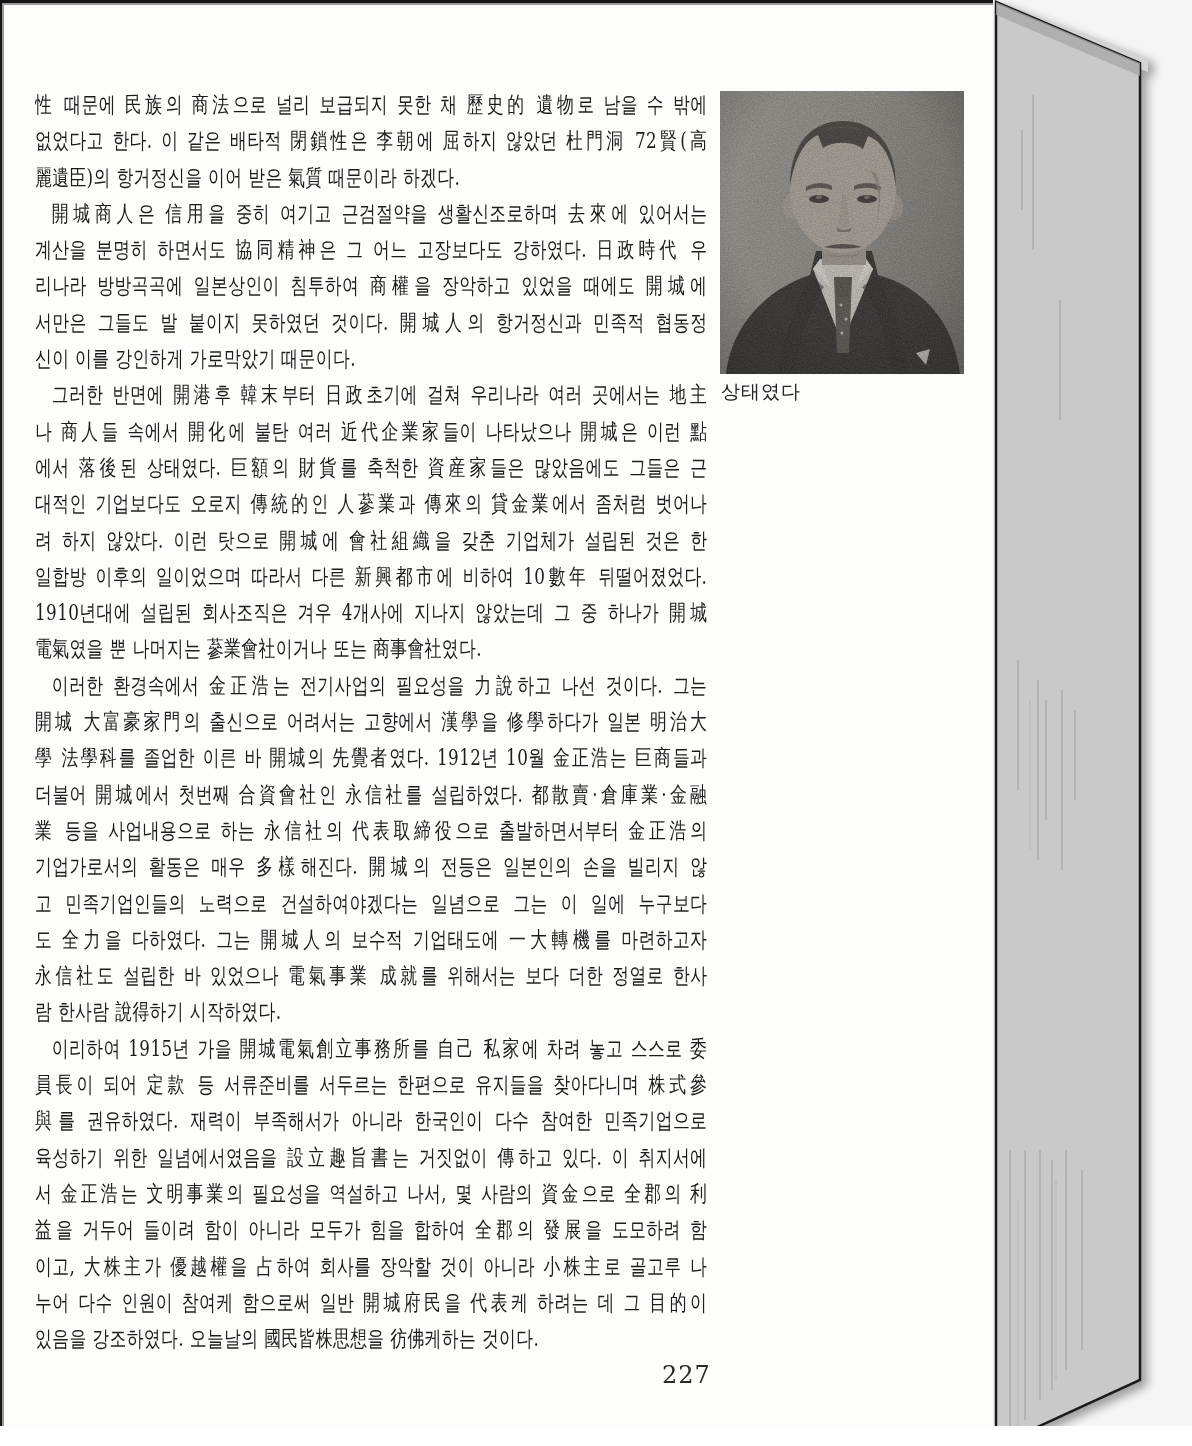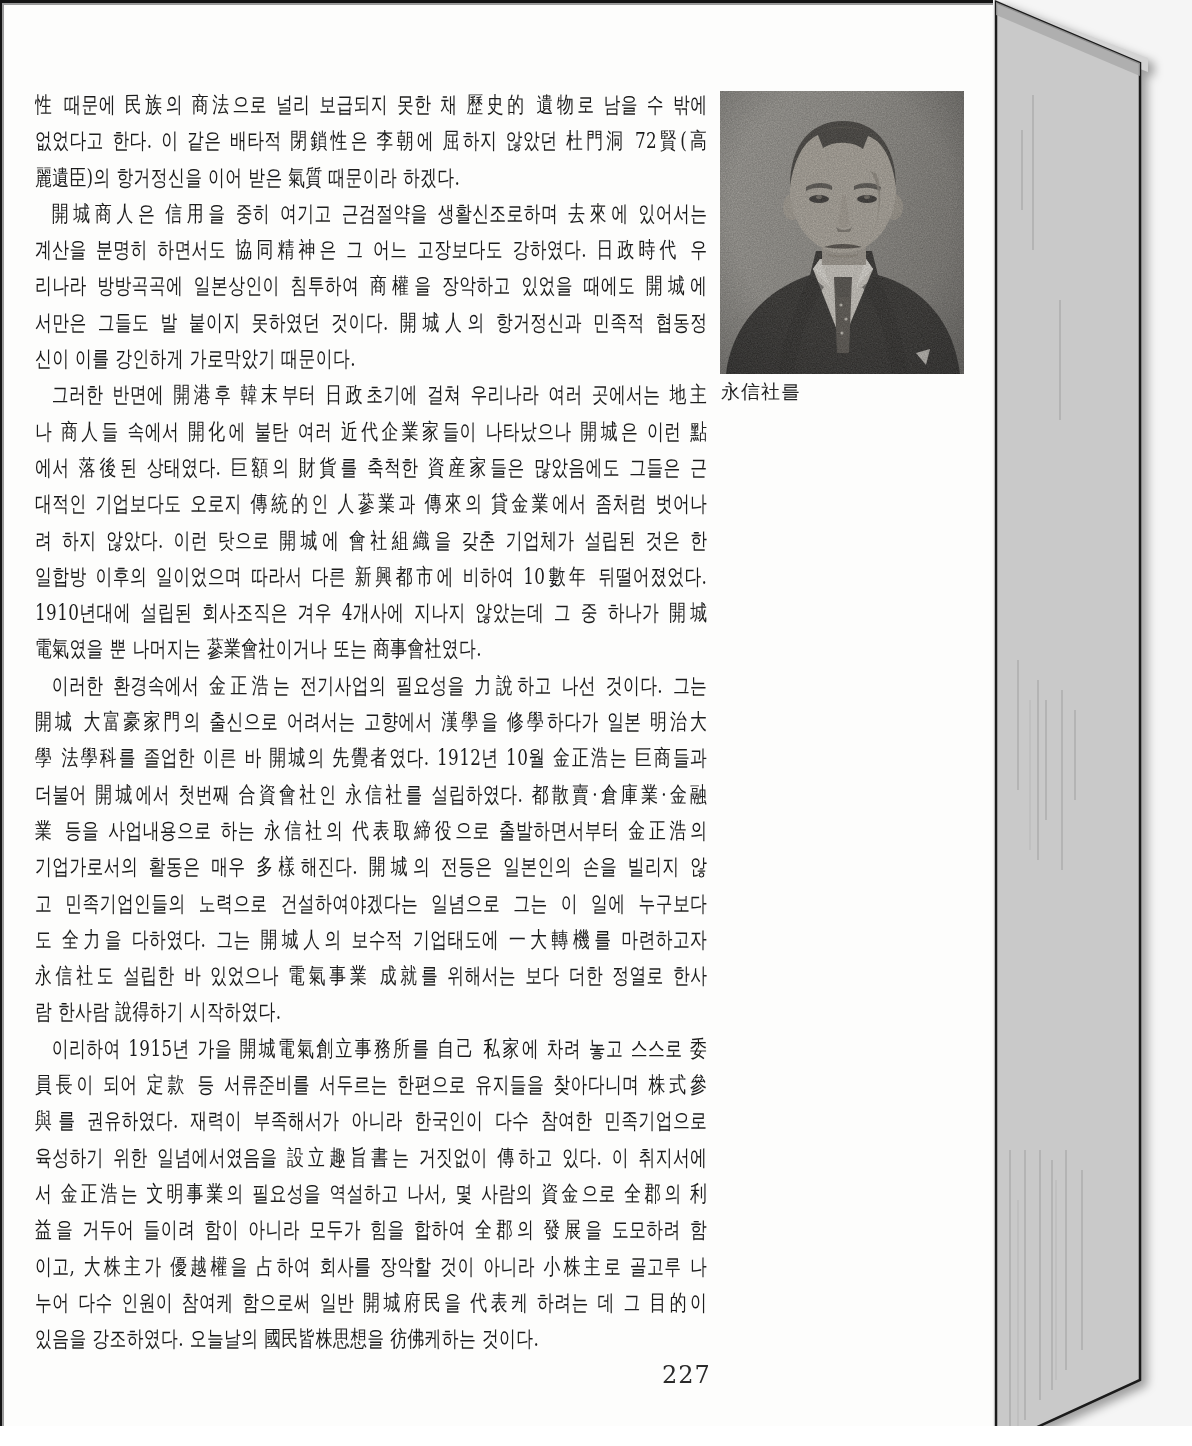--- a/index.html
+++ b/index.html
@@ -182,21 +182,21 @@
           <path d="M104,156 C116,152 130,152 142,156 C130,158 116,158 104,156 Z" fill="#4c463f"></path>
           <path d="M108,164 C118,166 128,166 138,164" stroke="#958d80" stroke-width="2" fill="none"></path>
         </g>
 
         <rect x="0" y="0" width="244" height="283" fill="url(#vig)"></rect>
         <rect x="0" y="0" width="244" height="283" filter="url(#grainDark)" opacity="0.30"></rect>
         <rect x="0" y="0" width="244" height="283" filter="url(#grainLight)" opacity="0.18"></rect>
       </svg>
     </div>
 
-    <div class="caption">永信社를</div>
+    <div class="caption">상태였다</div>
 
     <div class="pagenum">227</div>
   </div>
 
   <svg class="stack" viewBox="0 0 1192 1446">
     <g style="filter:drop-shadow(6px 5px 5px rgba(0,0,0,0.35))">
 
       <polygon points="996,0 1148,58 1148,72 996,14" fill="#d4d4d4"></polygon>
 
       <polygon points="996,2 1140,63 1140,1380 996,1446" fill="#c9c9c9" stroke="#1b1b1b" stroke-width="2.5"></polygon>

